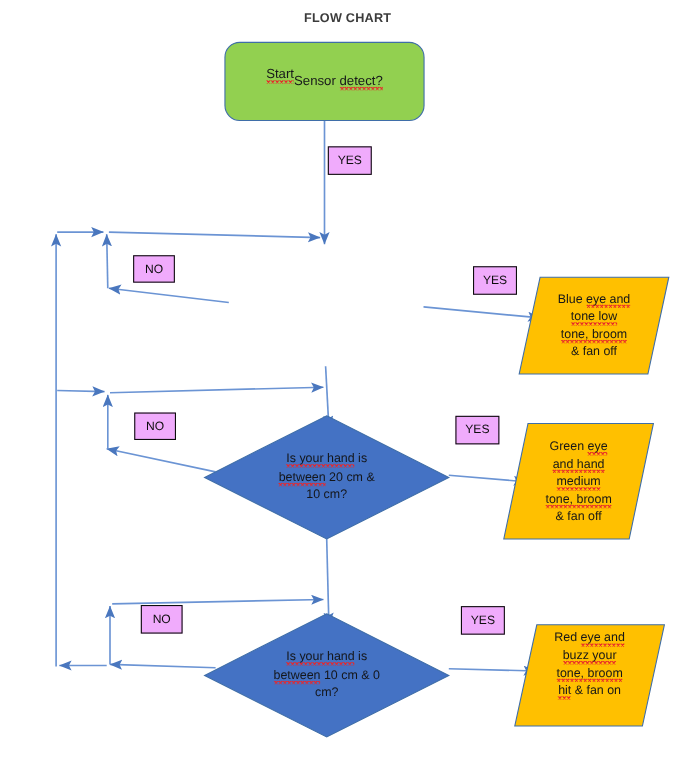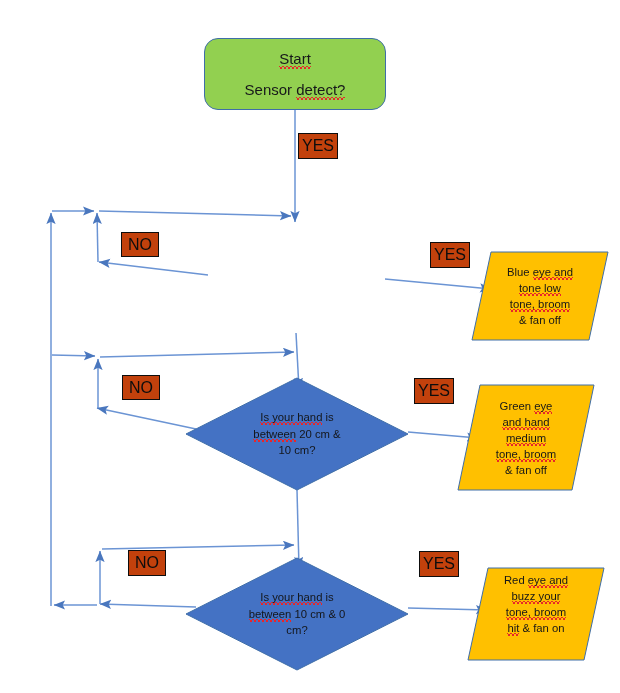--- a/index.html
+++ b/index.html
@@ -38,25 +38,25 @@
   .shape {
     position: absolute;
     box-sizing: border-box;
   }
   
   .terminator {
     background: #92D050;
     border: 1.4px solid #3f6ea8;
     border-radius: 14px;
     display: flex;
-    flex-direction: column;
+    flex-direction: row;
     align-items: center;
     justify-content: center;
     color: #17181a;
-    font-size: 15px;
+    font-size: 12px;
     line-height: 1.15;
   }
   .terminator .l1 { margin-bottom: 13px; }
   
   .sq {
     background-image:
       linear-gradient(45deg, transparent 42%, #e8262a 42%, #e8262a 56%, transparent 56%),
       linear-gradient(-45deg, transparent 42%, #e8262a 42%, #e8262a 56%, transparent 56%);
     background-size: 4px 3px;
     background-repeat: repeat-x;
@@ -106,26 +106,26 @@
     justify-content: center;
     color: #171717;
     font-size: 11.3px;
     line-height: 1.42;
     text-align: center;
     pointer-events: none;
   }
   
   .tagbox {
     position: absolute;
-    background: #c2410c;
+    background: #f0abfc;
     border: 1.3px solid #0d0d0d;
     display: flex;
     align-items: center;
     justify-content: center;
-    font-size: 16px;
+    font-size: 11px;
     color: #0d0d0d;
     box-sizing: border-box;
   }
 </style>
 </head>
 <body>
 
 <div id="canvas">
 
   <svg id="wires" viewBox="0 0 620 693" xmlns="http://www.w3.org/2000/svg">
@@ -165,20 +165,21 @@
       <path d="M51,606 L51,213"></path>
 
       <path d="M52,211 L94,211"></path>
 
       <path d="M52,355 L95,356"></path>
 
       <path d="M97,605 L54,605"></path>
     </g>
   </svg>
 
+  <div class="chart-title">FLOW CHART</div>
 
   <div class="shape terminator" style="left:204px; top:38px; width:182px; height:72px;">
     <div class="l1">
       <span class="sq">Start</span>
     </div>
     <div>Sensor&nbsp;<span class="sq">detect?</span></div>
   </div>
 
 
   <div class="para-wrap" style="left:472px; top:252px; width:136px; height:88px;">

